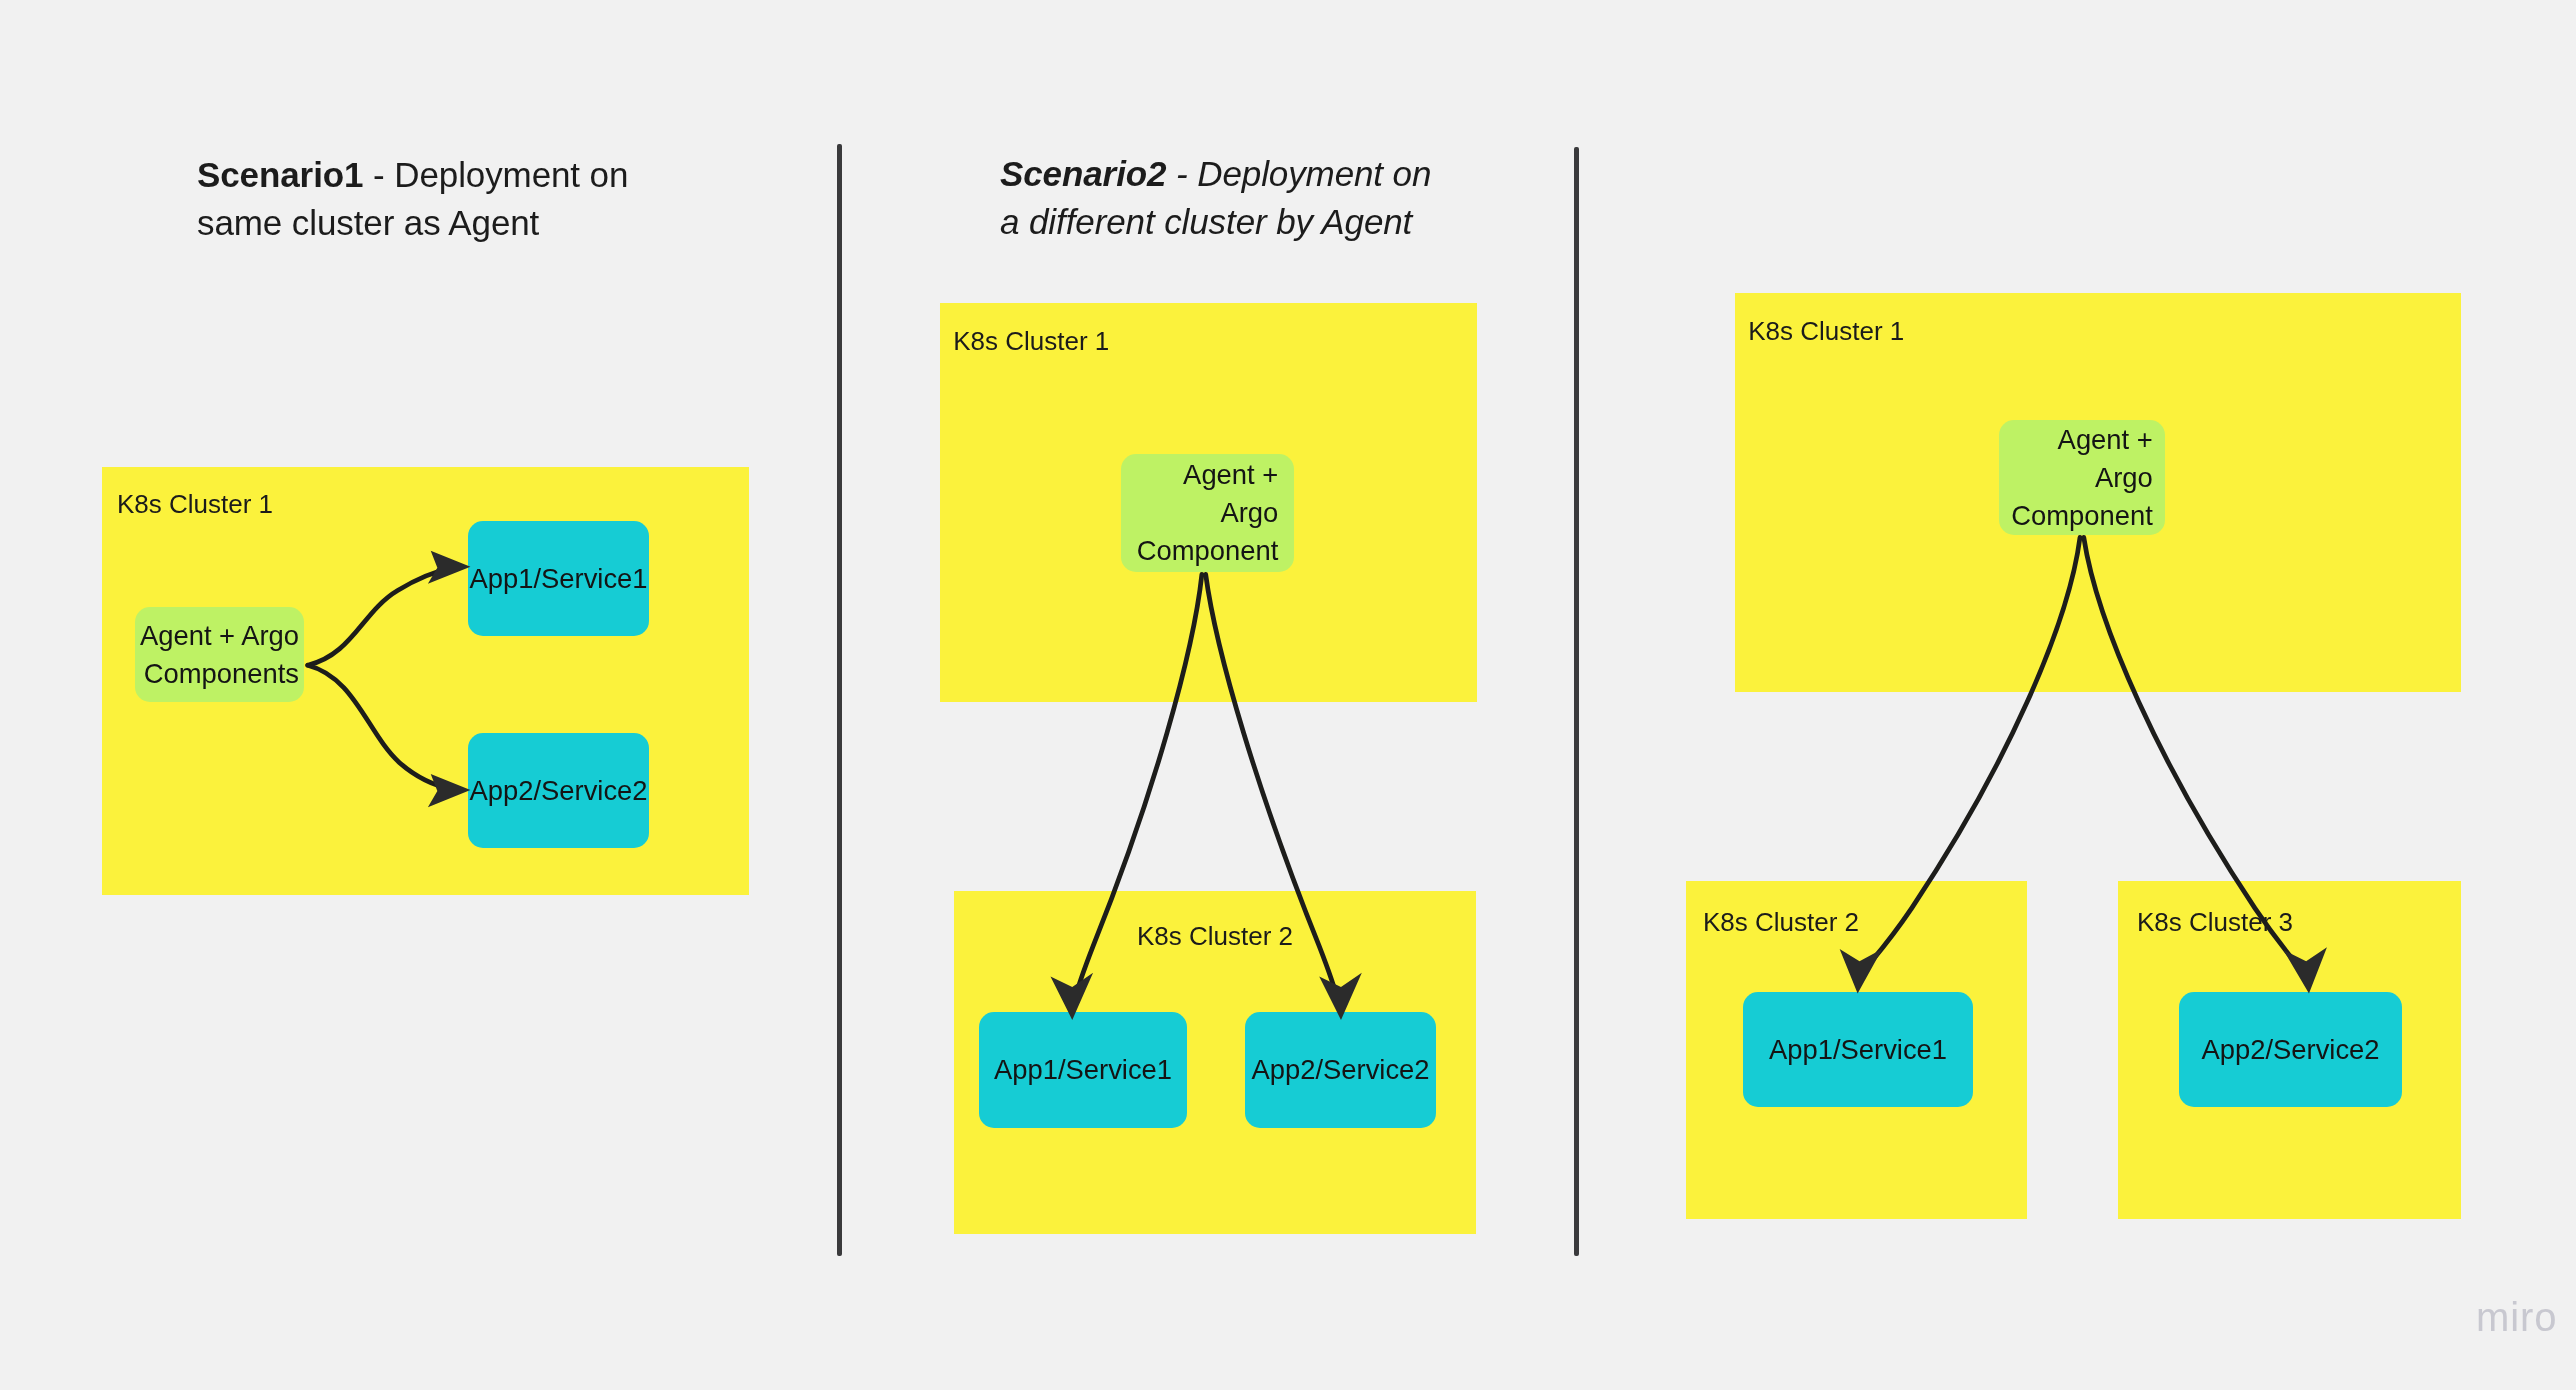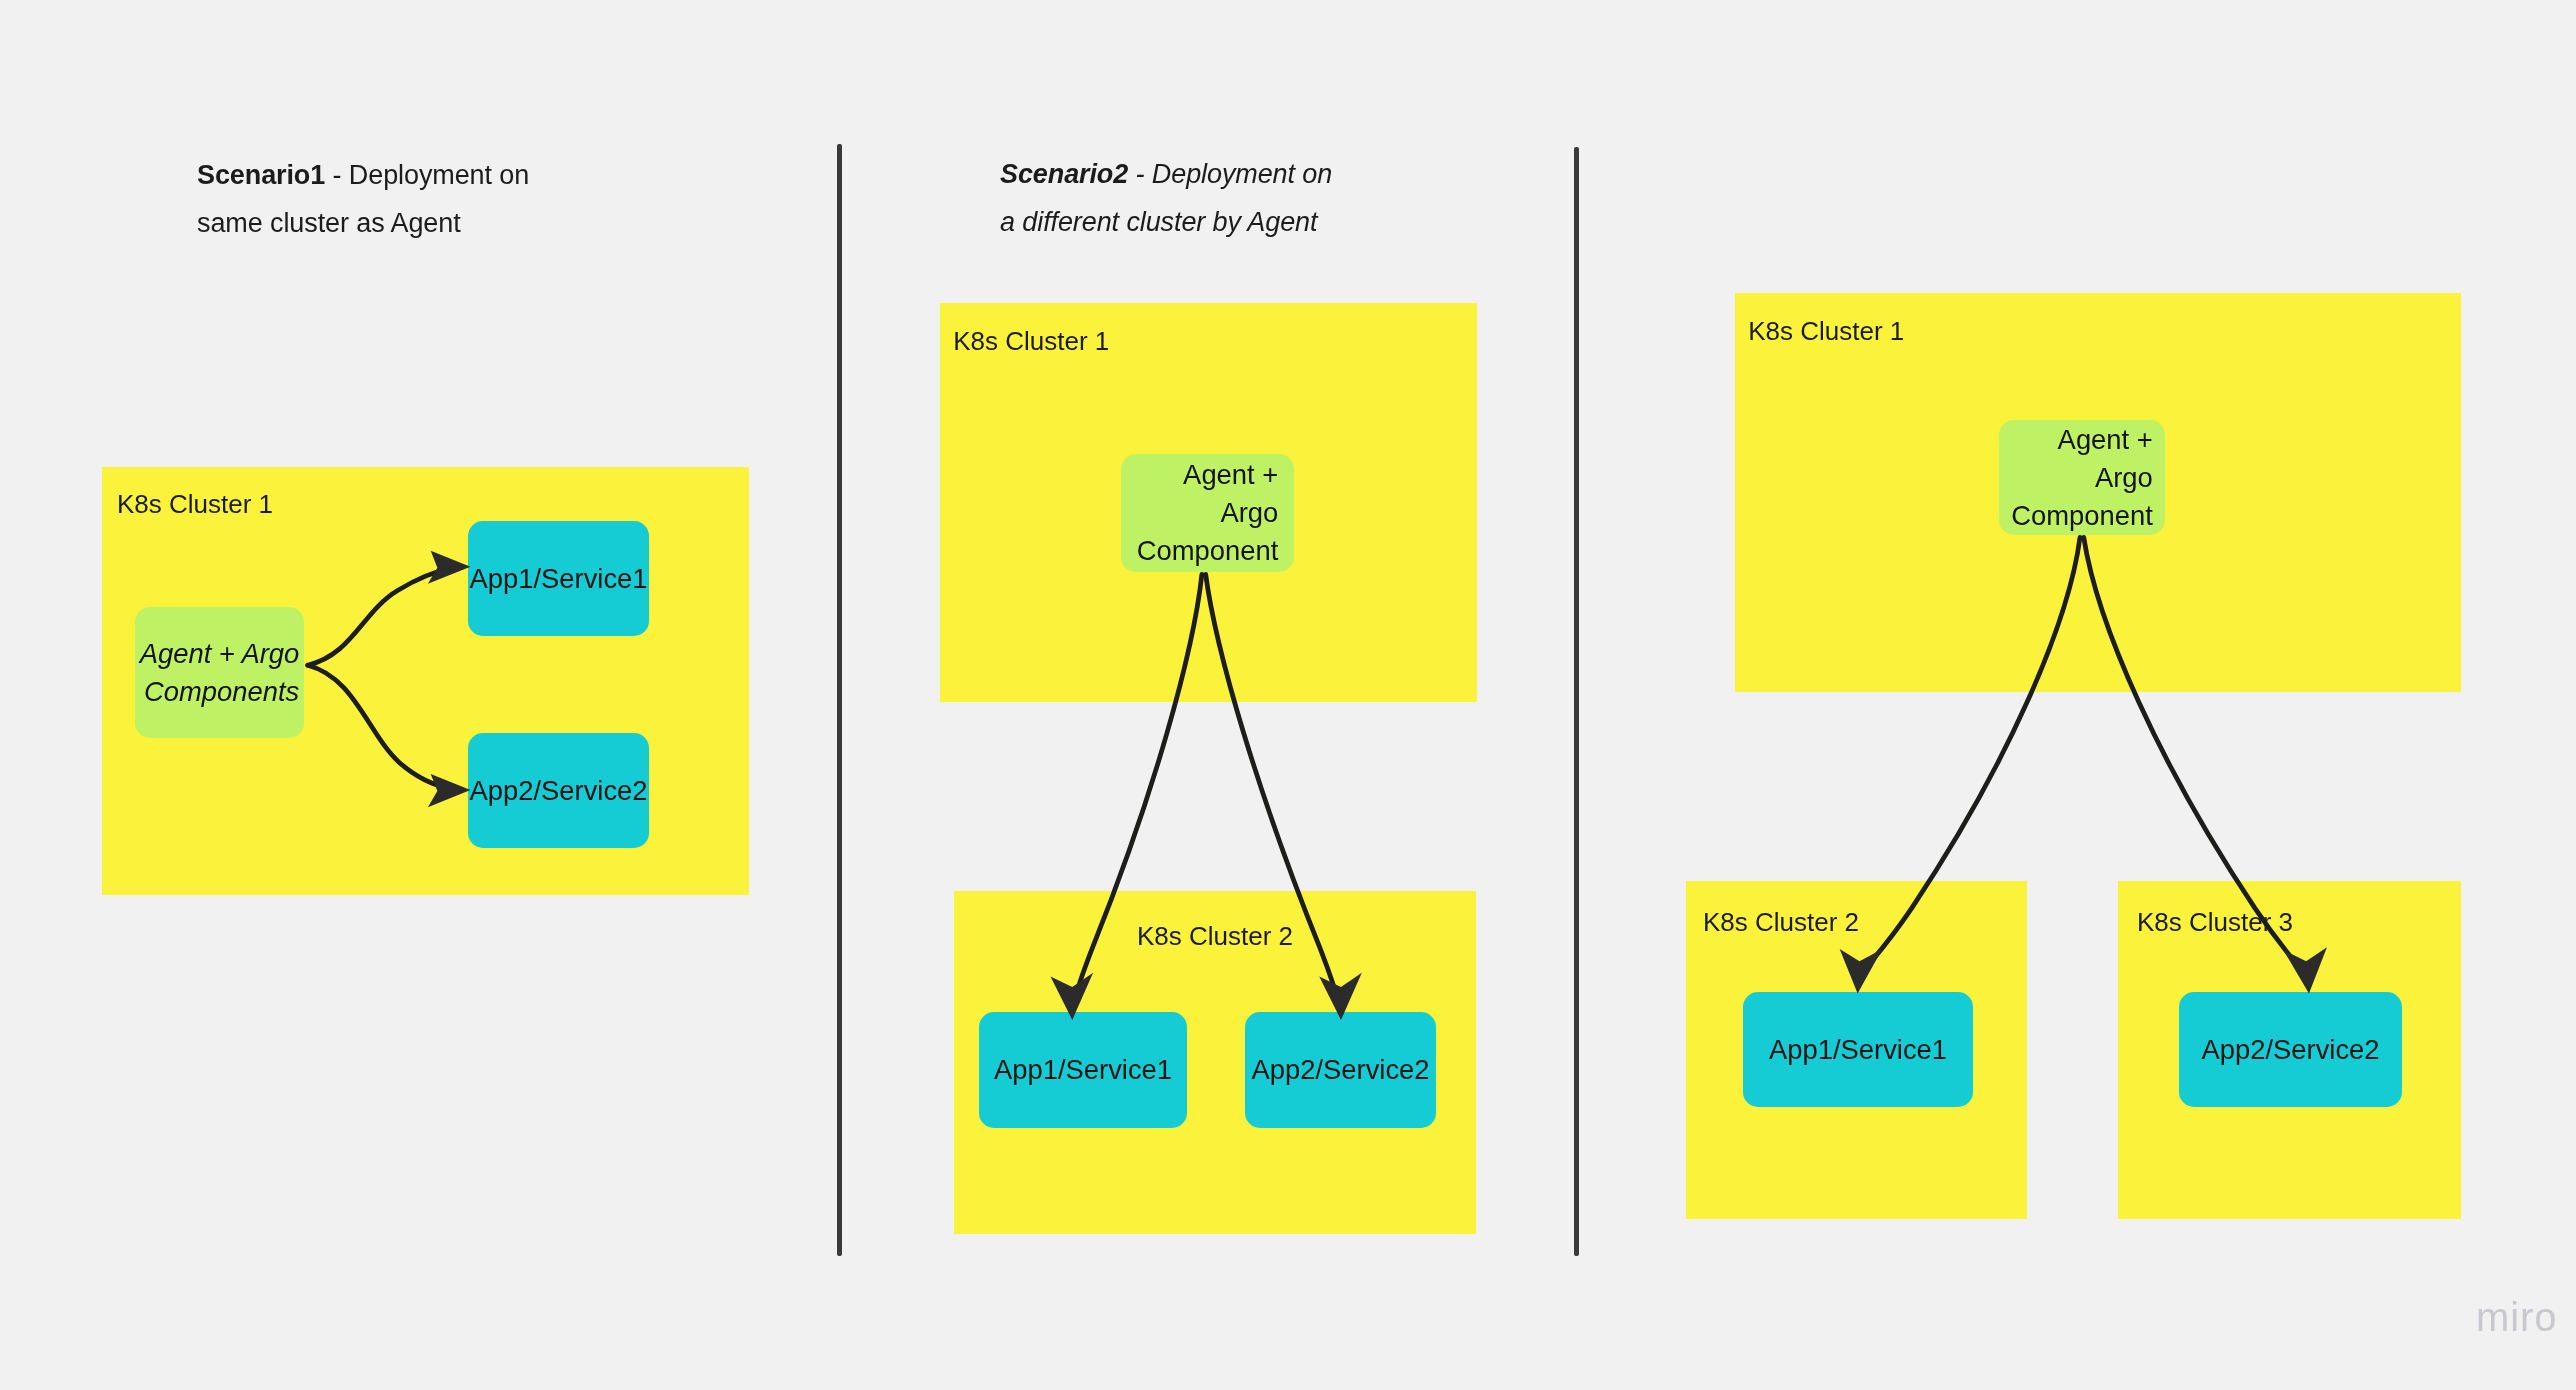--- a/index.html
+++ b/index.html
@@ -17,21 +17,21 @@
   }
   .canvas {
     position: absolute;
     inset: 0;
     background: #f1f1f1;
   }
 
   
   .panel-title {
     position: absolute;
-    font-size: 27px;
+    font-size: 35px;
     line-height: 48px;
     color: #1c1c1c;
     white-space: pre-line;
     letter-spacing: -0.1px;
   }
   .panel-title b { font-weight: 700; }
   .panel-title span.rest { font-weight: 400; }
 
   #title-1 { left: 197px; top: 151px; }
   #title-2 { left: 1000px; top: 150px; font-style: italic; }
@@ -90,21 +90,21 @@
     line-height: 38px;
     color: #141414;
     white-space: pre-line;
     box-sizing: border-box;
     padding: 1.9px 3.8px;
   }
   .node.green { background: #bef264; text-align: right; }
   .node.cyan  { background: #16ccd4; }
 
   
-  #node-s1-agent { left: 135px; top: 607px; width: 169px; height: 131px; font-style: italic; }
+  #node-s1-agent { left: 135px; top: 607px; width: 169px; height: 95px; }
   #node-s1-app1  { left: 468px; top: 521px; width: 181px; height: 115px; }
   #node-s1-app2  { left: 468px; top: 733px; width: 181px; height: 115px; }
 
   
   #node-s2-agent { left: 1121px; top: 454px; width: 173px; height: 118px; }
   #node-s2-app1  { left: 979px; top: 1012px; width: 208px; height: 116px; }
   #node-s2-app2  { left: 1245px; top: 1012px; width: 191px; height: 116px; }
 
   
   #node-s3-agent { left: 1999px; top: 420px; width: 166px; height: 115px; }

